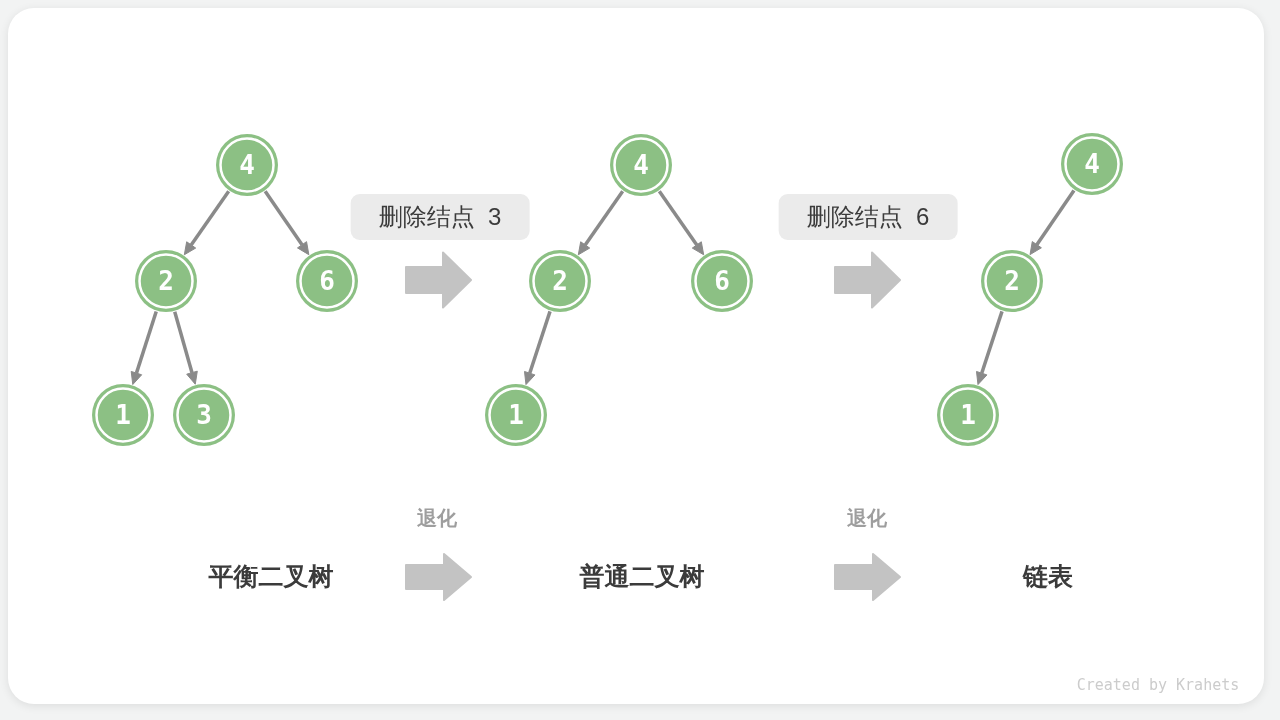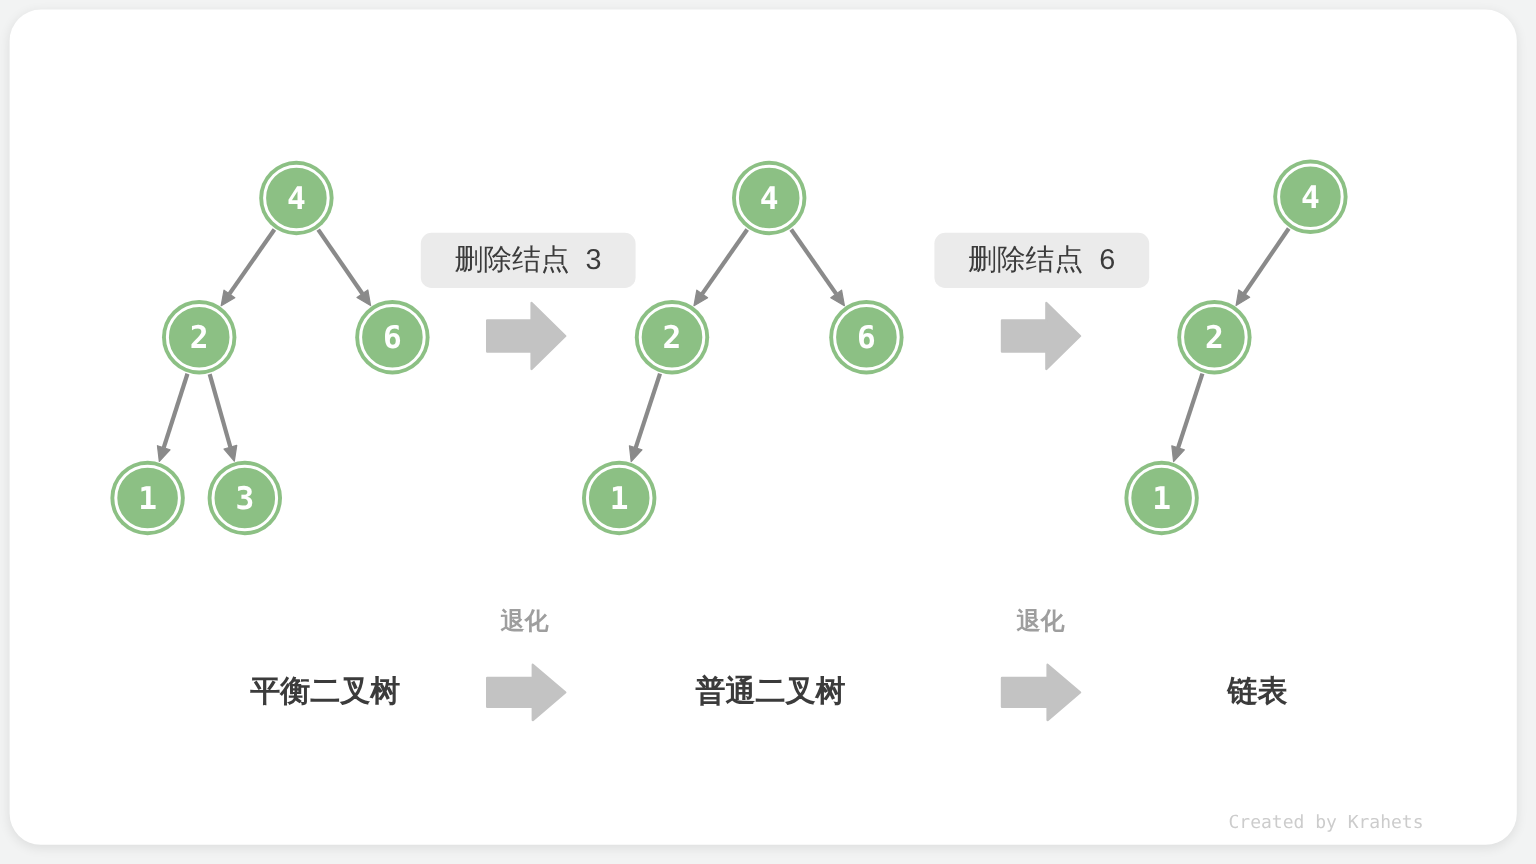--- a/index.html
+++ b/index.html
@@ -154,13 +154,13 @@
 <div class="abs step-label" style="left: 440px; top: 217px;">删除结点  3</div>
 <div class="abs step-label" style="left: 868px; top: 217px;">删除结点  6</div>
 
 <div class="abs degrade" style="left: 437px; top: 518px;">退化</div>
 <div class="abs degrade" style="left: 867px; top: 518px;">退化</div>
 
 <div class="abs caption" style="left: 247px; top: 576px; margin-left: 24px;">平衡二叉树</div>
 <div class="abs caption" style="left: 642px; top: 576px;">普通二叉树</div>
 <div class="abs caption" style="left: 1048px; top: 576px;">链表</div>
 
-<div class="abs credit" style="left: 1105px; top: 685px;">Created by Krahets</div>
+<div class="abs credit" style="left: 1158px; top: 685px;">Created by Krahets</div>
 
 </body></html>

